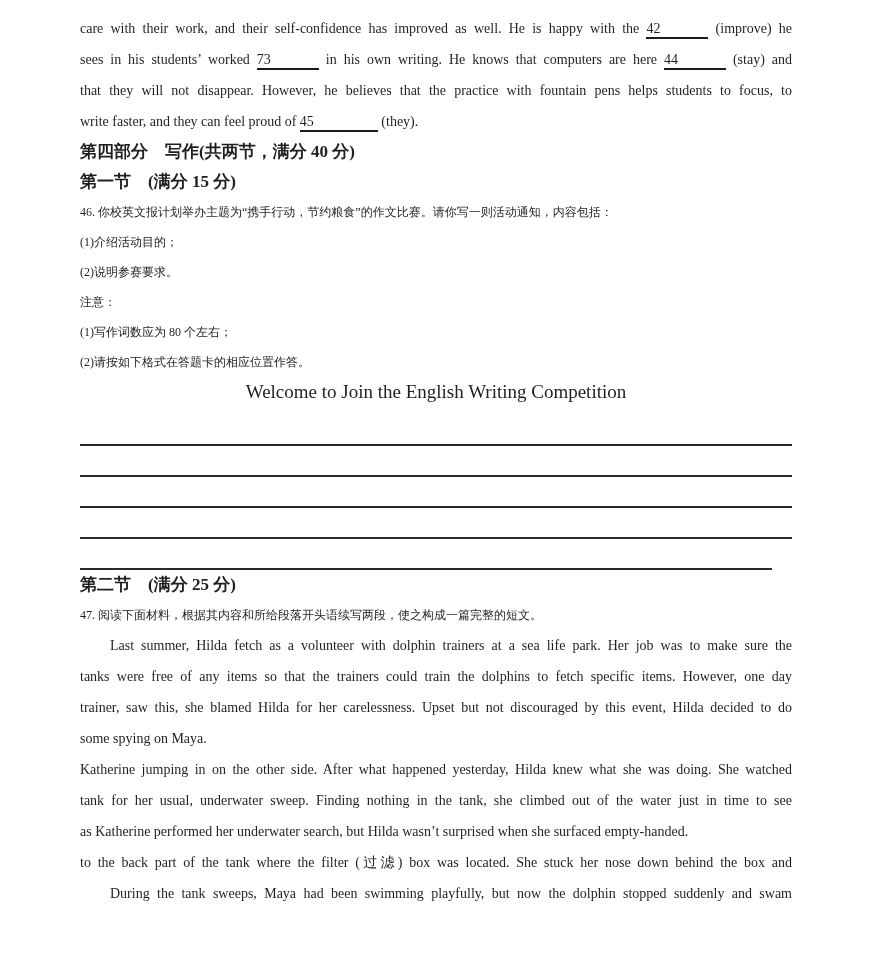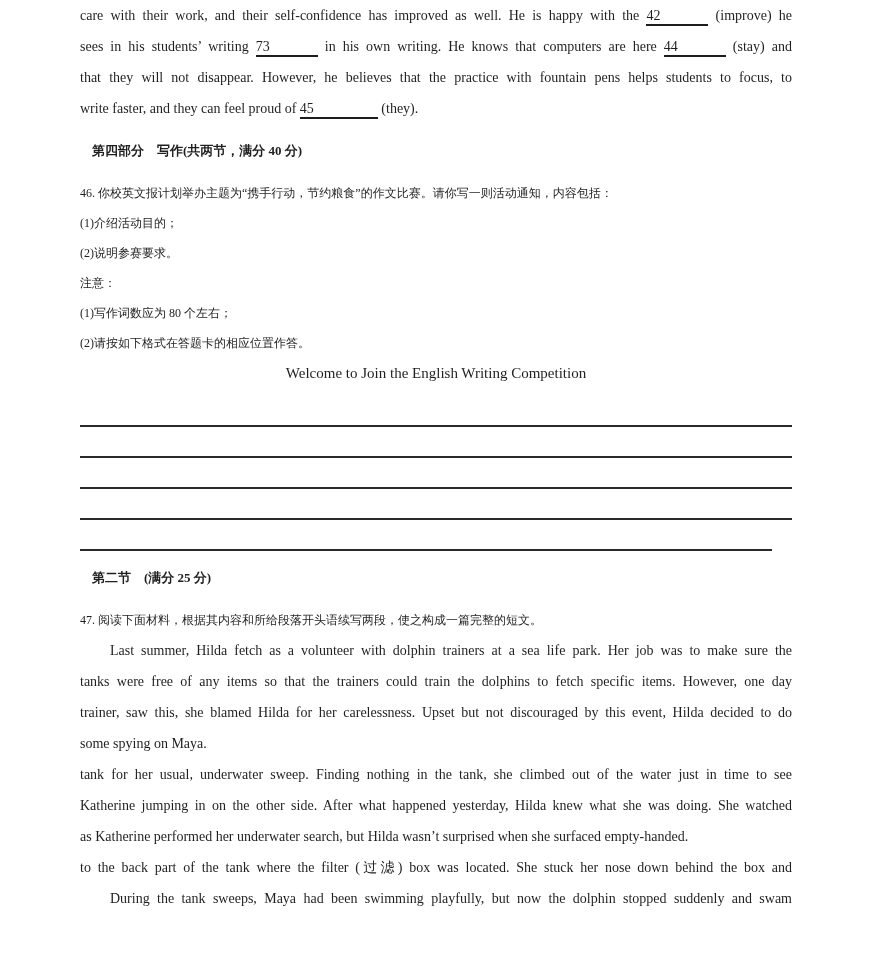--- a/index.html
+++ b/index.html
@@ -3,84 +3,85 @@
 <meta charset="utf-8">
 <style>
   html, body { margin: 0; padding: 0; }
   body {
     width: 872px; height: 976px;
     background: #ffffff;
     color: #1f1f1f;
     font-family: "Liberation Serif", "DejaVu Serif", serif;
     overflow: hidden;
   }
-  .page { padding: 0 80px 0 80px; width: 712px; }
+  .page { padding: 13px 80px 0 80px; width: 712px; }
 
   
   .eline {
     font-size: 14px;
     line-height: 31px;
     margin: 0;
     width: 712px;
   }
   .j { text-align: justify; text-align-last: justify; }
   .last { text-align: left; text-align-last: left; }
   .indent { text-indent: 30px; }
 
   
   .cjk {
     font-size: 12px;
     line-height: 30px;
     margin: 0;
   }
   .cjk-header {
-    font-size: 13px;
+    font-size: 17px;
     font-weight: bold;
     line-height: 30px;
-    margin: 12px;
+    margin: 0;
   }
 
   
   .blank {
     display: inline-block;
     min-width: 62px;
     text-align: center;
     border-bottom: 2px solid #1c1c1c;
     line-height: 17px;
     font-size: 14px;
   }
   .blank.wide { min-width: 78px; }
 
   .essay-title {
-    font-size: 15px;
+    font-size: 19px;
     line-height: 30px;
     text-align: center;
     margin: 0;
     width: 712px;
   }
 
   .answer-lines { margin-top: 8px; }
   .answer-line {
     height: 29px;
     width: 712px;
     border-bottom: 2px solid #2a2a2a;
   }
   .answer-line.short { width: 692px; }
 </style>
 </head>
 <body>
 
 <div class="page">
 
   <p class="eline j"><span>care with their work, and their self-confidence has improved as well. He is happy with the </span><span class="blank">42</span><span> (improve) he</span></p>
-  <p class="eline j"><span>sees in his students’ writing </span><span class="blank">73</span><span> in his own writing. He knows that computers are here </span><span class="blank">44</span><span> (stay) and</span></p>
+  <p class="eline j"><span>sees in his students’ worked </span><span class="blank">73</span><span> in his own writing. He knows that computers are here </span><span class="blank">44</span><span> (stay) and</span></p>
   <p class="eline j">that they will not disappear. However, he believes that the practice with fountain pens helps students to focus, to</p>
   <p class="eline last"><span>write faster, and they can feel proud of </span><span class="blank wide">45</span><span> (they).</span></p>
 
   <h2 class="cjk-header">第四部分　写作(共两节，满分 40 分)</h2>
+  <h3 class="cjk-header">第一节　(满分 15 分)</h3>
 
   <p class="cjk">46. 你校英文报计划举办主题为“携手行动，节约粮食”的作文比赛。请你写一则活动通知，内容包括：</p>
   <p class="cjk">(1)介绍活动目的；</p>
   <p class="cjk">(2)说明参赛要求。</p>
   <p class="cjk">注意：</p>
   <p class="cjk">(1)写作词数应为 80 个左右；</p>
   <p class="cjk">(2)请按如下格式在答题卡的相应位置作答。</p>
 
   <p class="essay-title">Welcome to Join the English Writing Competition</p>
 
@@ -93,20 +94,20 @@
   </div>
 
   <h3 class="cjk-header">第二节　(满分 25 分)</h3>
   <p class="cjk">47. 阅读下面材料，根据其内容和所给段落开头语续写两段，使之构成一篇完整的短文。</p>
 
   <p class="eline j indent">Last summer, Hilda fetch as a volunteer with dolphin trainers at a sea life park. Her job was to make sure the</p>
   <p class="eline j">tanks were free of any items so that the trainers could train the dolphins to fetch specific items. However, one day</p>
   <p class="eline j">trainer, saw this, she blamed Hilda for her carelessness. Upset but not discouraged by this event, Hilda decided to do</p>
   <p class="eline last">some spying on Maya.</p>
 
+  <p class="eline j">Katherine jumping in on the other side. After what happened yesterday, Hilda knew what she was doing. She watched</p>
   <p class="eline j">tank for her usual, underwater sweep. Finding nothing in the tank, she climbed out of the water just in time to see</p>
-  <p class="eline j">Katherine jumping in on the other side. After what happened yesterday, Hilda knew what she was doing. She watched</p>
   <p class="eline last">as Katherine performed her underwater search, but Hilda wasn’t surprised when she surfaced empty-handed.</p>
 
   <p class="eline j">to the back part of the tank where the filter (过滤) box was located. She stuck her nose down behind the box and</p>
   <p class="eline j indent">During the tank sweeps, Maya had been swimming playfully, but now the dolphin stopped suddenly and swam</p>
 
 </div>
 
 </body></html>

